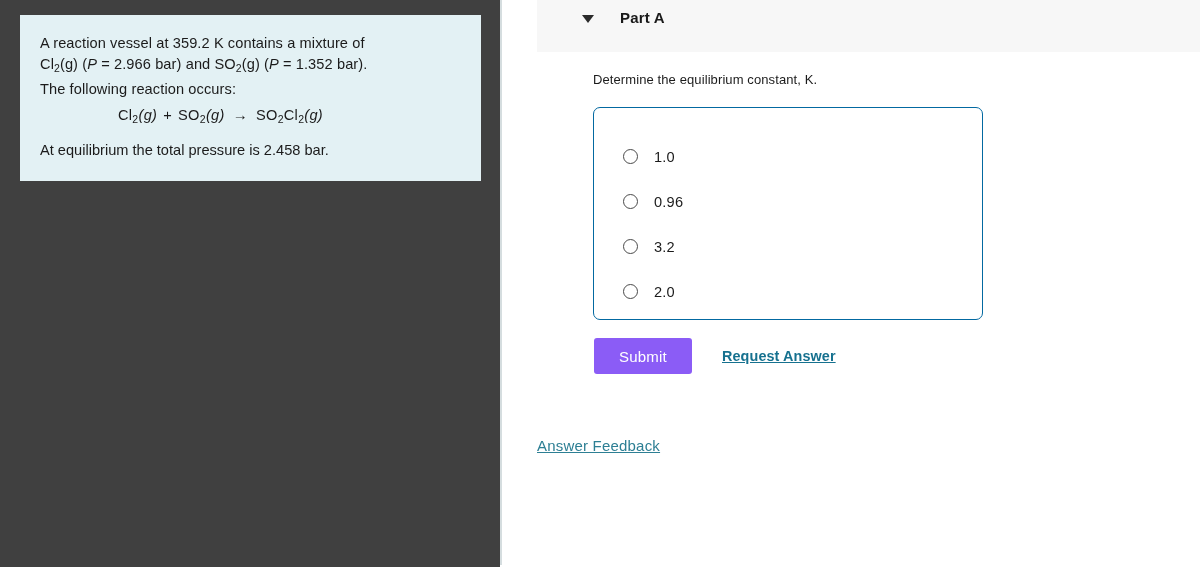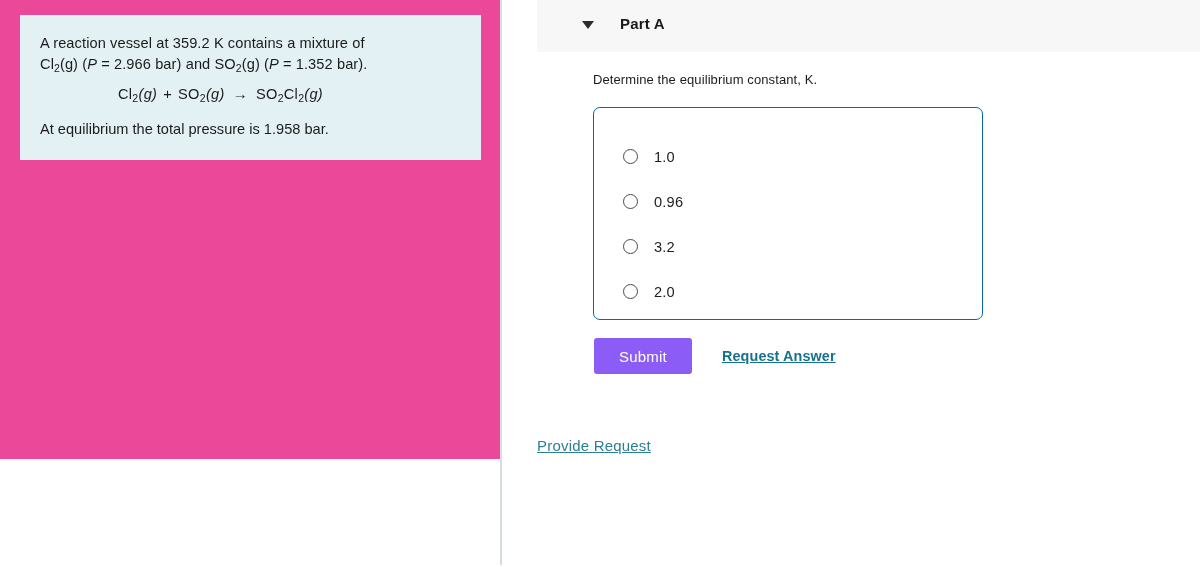--- a/index.html
+++ b/index.html
@@ -21,22 +21,22 @@
     height: 567px;
     background: #ffffff;
   }
 
   
   .left-pane {
     position: absolute;
     left: 0;
     top: 0;
     width: 500px;
-    height: 459px;
-    background: #ec4899;
+    height: 567px;
+    background: #404040;
   }
 
   .problem-card {
     position: absolute;
     left: 20px;
     top: 15px;
     width: 461px;
     padding: 18px 20px 20px 20px;
     background: #e3f1f4;
     color: #1b1b1b;
@@ -91,21 +91,21 @@
 
   .part-header {
     position: absolute;
     left: 35px;
     top: 0;
     right: 0;
     height: 52px;
     background: #f7f7f7;
     display: flex;
     align-items: flex-start;
-    padding-top: 14px;
+    padding-top: 8px;
   }
 
   .collapse-triangle {
     width: 0;
     height: 0;
     border-left: 6px solid transparent;
     border-right: 6px solid transparent;
     border-top: 8px solid #2b2b2b;
     margin-left: 45px;
     margin-top: 7px;
@@ -216,26 +216,27 @@
   <div class="left-pane">
 
     <div class="problem-card">
 
       <div class="problem-line">A reaction vessel at 359.2 K contains a mixture of</div>
 
       <div class="problem-line">
         <span>Cl</span><sub>2</sub><span>(g) (</span><span class="ital">P</span><span> = 2.966 bar) and SO</span><sub>2</sub><span>(g) (</span><span class="ital">P</span><span> = 1.352 bar).</span>
       </div>
 
+      <div class="problem-line">The following reaction occurs:</div>
 
       <div class="eq-row">
         <span><span>Cl</span><sub>2</sub><span class="ital">(g)</span></span><span class="op">+</span><span><span>SO</span><sub>2</sub><span class="ital">(g)</span></span><span class="arrow">→</span><span><span>SO</span><sub>2</sub><span>Cl</span><sub>2</sub><span class="ital">(g)</span></span>
       </div>
 
-      <div class="problem-tail">At equilibrium the total pressure is 1.958 bar.</div>
+      <div class="problem-tail">At equilibrium the total pressure is 2.458 bar.</div>
     </div>
   </div>
 
   <div class="divider"></div>
 
   <div class="right-pane">
 
     <div class="part-header">
       <div class="collapse-triangle"></div>
       <div class="part-title">Part A</div>
@@ -264,16 +265,16 @@
         <span class="radio-circle"></span>
         <span class="choice-label">2.0</span>
       </div>
     </div>
 
     <div class="action-row">
       <button class="submit-button">Submit</button>
       <a class="request-answer">Request Answer</a>
     </div>
 
-    <a class="provide-feedback">Provide Request</a>
+    <a class="provide-feedback">Answer Feedback</a>
 
   </div>
 </div>
 
 </body></html>

